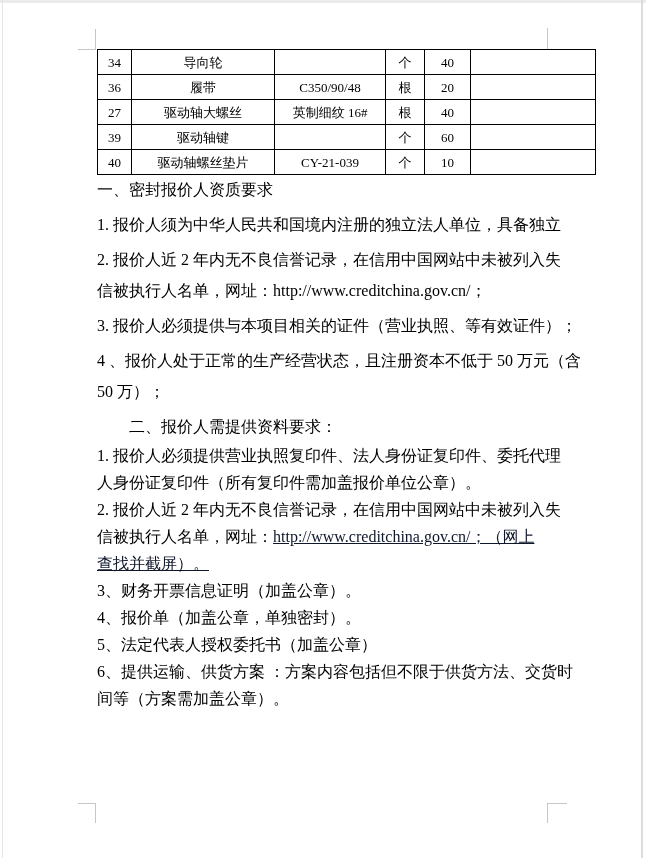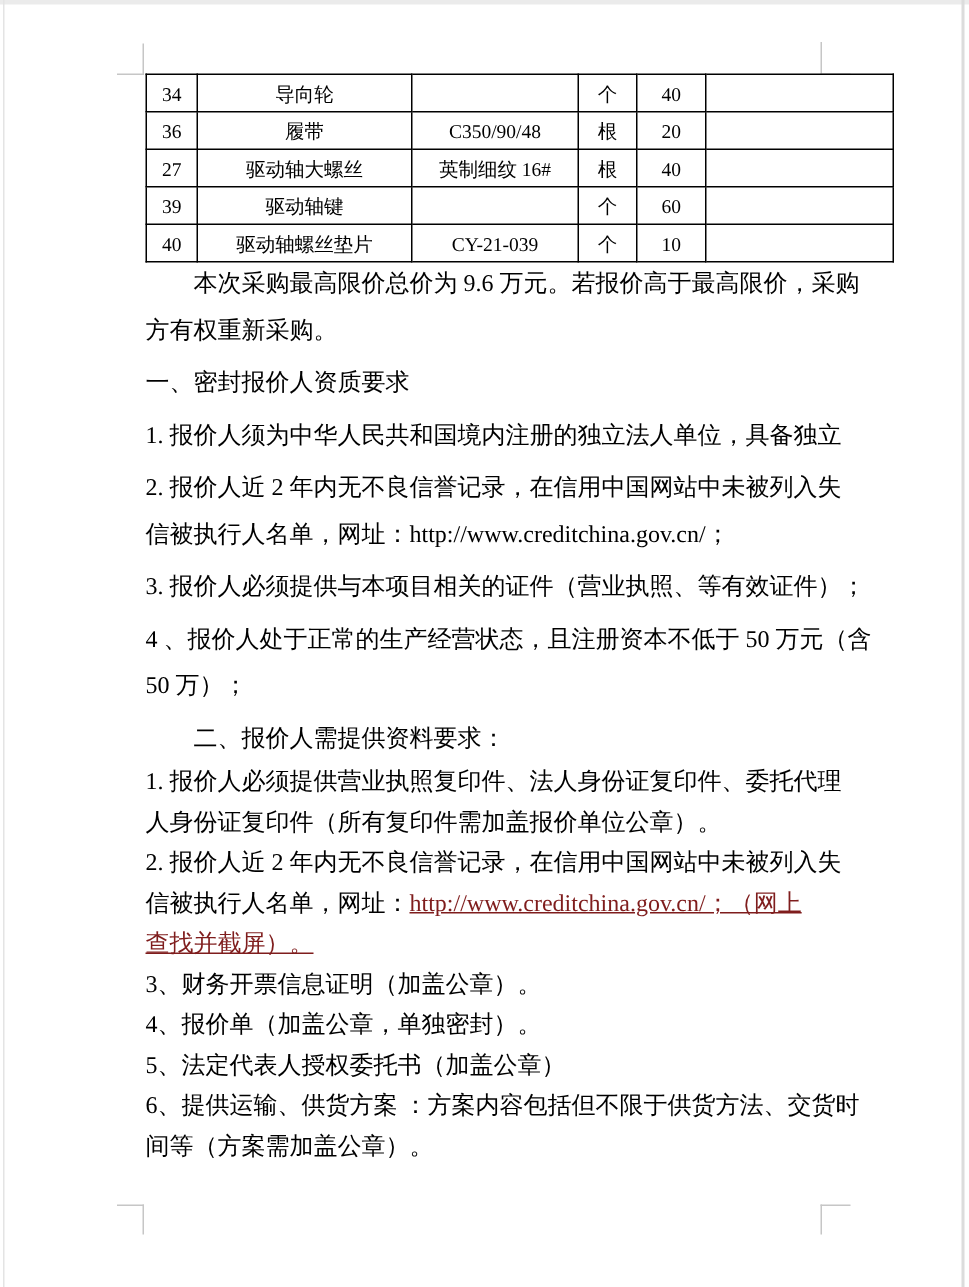--- a/index.html
+++ b/index.html
@@ -32,21 +32,21 @@
   .block{margin:0;}
   .block.s1{margin-bottom:4px;}
   .block.s1 .line{line-height:31px;}
   .block.s1-tight{margin-bottom:0;}
   .block.s1-tight .line{line-height:31px;}
   .block.s2{margin-bottom:0;}
   .block.s2 .line{line-height:27px;}
   .line{white-space:nowrap;}
   .line.indent{text-indent:32px;}
   .bold{font-weight:normal;}
-  .link{color:#7f1d1d;text-decoration:underline;cursor:pointer;}
+  .link{color:#0f172a;text-decoration:underline;cursor:pointer;}
 </style>
 </head>
 <body>
 
 <div class="page">
 
   <div class="edge-top"></div>
   <div class="edge-left"></div>
   <div class="edge-right"></div>
 
@@ -105,24 +105,20 @@
             <td>个</td>
             <td>10</td>
             <td></td>
           </tr>
         </tbody>
     </table>
   </div>
 
   <div class="doc-body">
       <div class="block s1">
-        <div class="line indent"><span>本次采购最高限价总价为 9.6 万元。若报价高于最高限价，采购</span></div>
-        <div class="line"><span>方有权重新采购。</span></div>
-      </div>
-      <div class="block s1">
         <div class="line"><span>一、密封报价人资质要求</span></div>
       </div>
       <div class="block s1">
         <div class="line"><span>1. 报价人须为中华人民共和国境内注册的独立法人单位，具备独立</span></div>
       </div>
       <div class="block s1">
         <div class="line"><span>2. 报价人近 2 年内无不良信誉记录，在信用中国网站中未被列入失</span></div>
         <div class="line"><span>信被执行人名单，网址：http://www.creditchina.gov.cn/；</span></div>
       </div>
       <div class="block s1">

